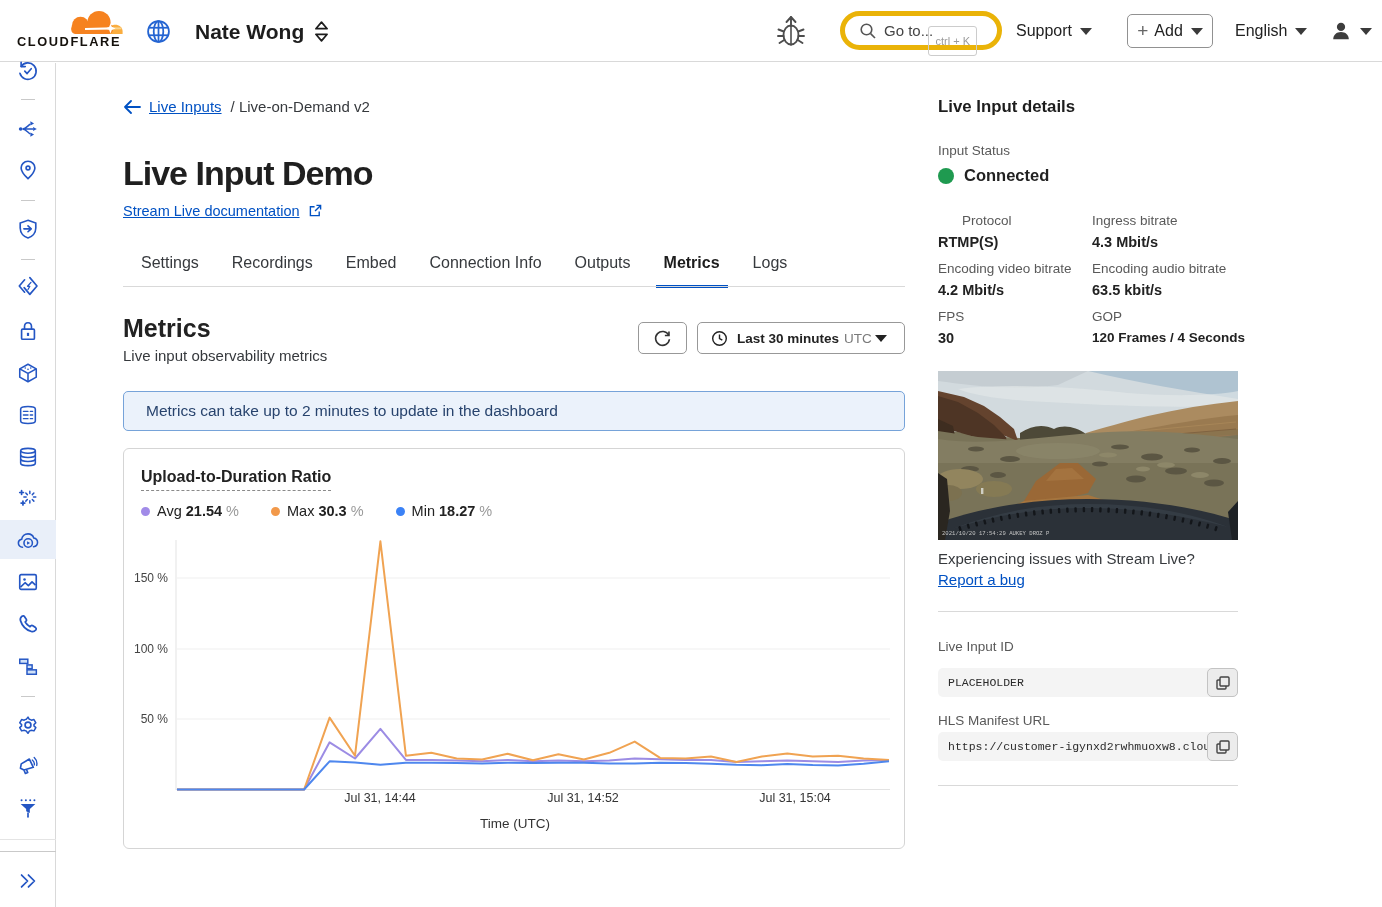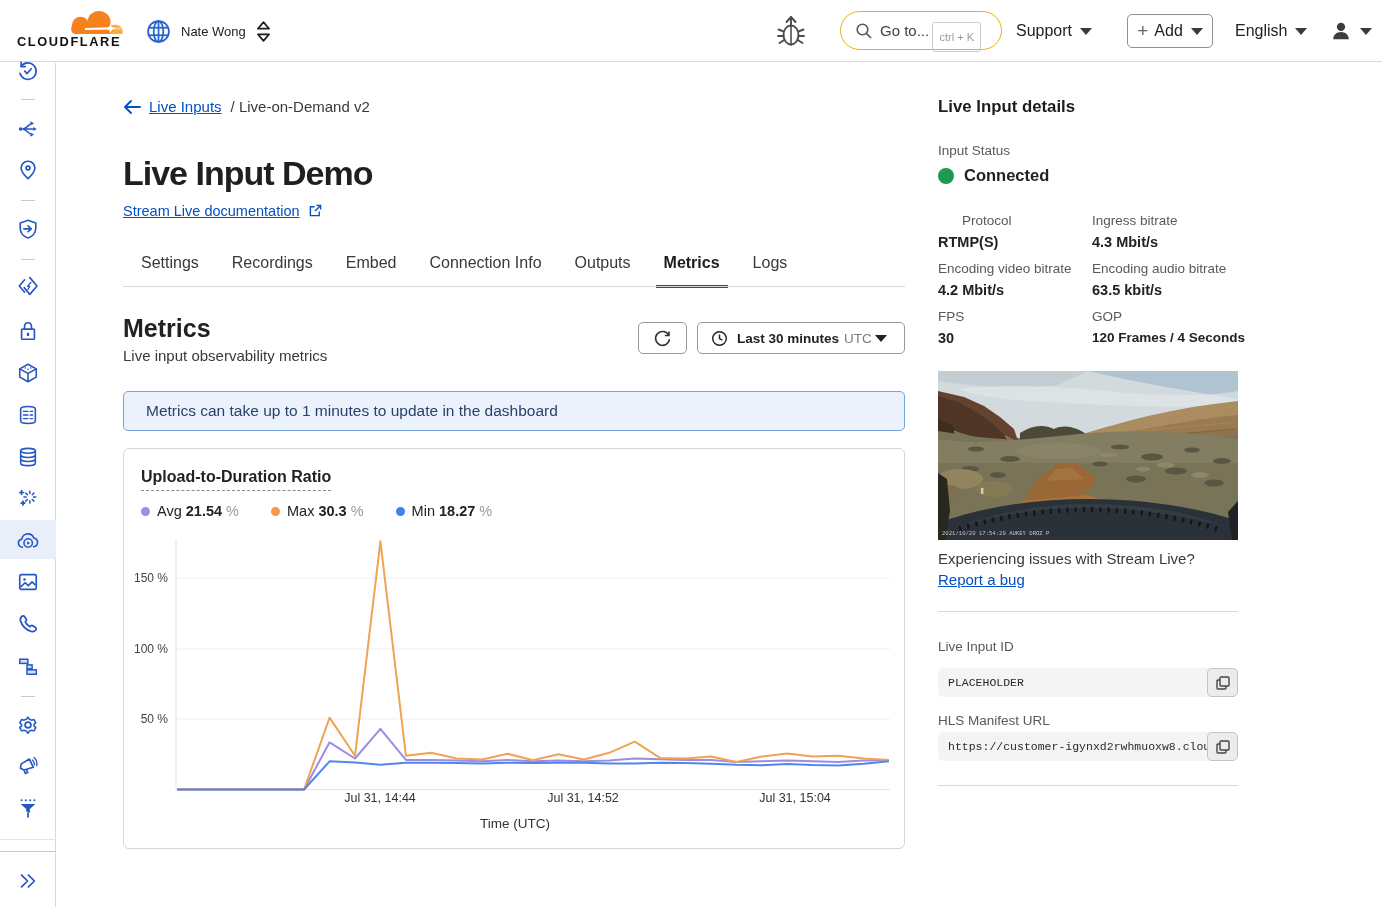--- a/index.html
+++ b/index.html
@@ -2,23 +2,23 @@
 <html><head>
 <meta charset="utf-8">
 <style>
 * { margin:0; padding:0; box-sizing:border-box; }
 html,body { width:1382px; height:907px; background:#fff; font-family:"Liberation Sans", sans-serif; overflow:hidden; }
 a { text-decoration:underline; color:#0051c3; }
 
 #topbar { position:absolute; left:0; top:0; width:1382px; height:62px; background:#fff; border-bottom:1px solid #d9d9d9; }
 #logo { position:absolute; left:17px; top:8px; }
 #acct { position:absolute; left:146px; top:19px; display:flex; align-items:center; }
-#acct .name { font-size:13px; font-weight:normal; color:#1d1d1d; margin-left:10px; }
+#acct .name { font-size:21px; font-weight:bold; color:#1d1d1d; margin-left:24px; }
 #bugicon { position:absolute; left:775px; top:14px; }
-#searchpill { position:absolute; left:840px; top:11px; width:162px; height:39px; border:1px solid #eab308; border-radius:20px; display:flex; align-items:center; }
+#searchpill { position:absolute; left:840px; top:11px; width:162px; height:39px; border:5px solid #eab308; border-radius:20px; display:flex; align-items:center; }
 #searchpill .goto { color:#444; font-size:15px; margin-left:7px; }
 #searchpill .kbd { position:absolute; right:20px; top:10px; border:1px solid #ccc; border-radius:3px; color:#9a9a9a; font-size:11px; padding:8px 6px; }
 .navdd { position:absolute; top:0; height:62px; display:flex; align-items:center; font-size:16px; color:#222; }
 .caret { width:0; height:0; border-left:6px solid transparent; border-right:6px solid transparent; border-top:7px solid #3a3a3a; margin-left:8px; display:inline-block; }
 #addbtn { position:absolute; left:1127px; top:14px; width:86px; height:34px; border:1px solid #919191; border-radius:5px; display:flex; align-items:center; justify-content:center; font-size:16px; color:#222; }
 
 #sidebar { position:absolute; left:0; top:63px; width:56px; height:844px; background:#fff; border-right:1px solid #d9d9d9; }
 .sicon { position:absolute; left:28px; transform:translate(-50%,-50%); width:22px; height:22px; }
 .sdiv { position:absolute; left:21px; width:14px; border-top:1px solid #c9c9c9; }
 #sactive { position:absolute; left:0; top:457px; width:56px; height:39px; background:#e9eff9; }
@@ -233,21 +233,21 @@
   </div>
   <div id="rangebtn">
     <svg width="17" height="17" viewBox="0 0 18 18" fill="none" stroke="#222" stroke-width="1.5" style="margin-right:9px">
       <circle cx="9" cy="9" r="7.2"></circle>
       <path d="M9 4.8 L9 9 L12 10.8"></path>
     </svg>
     <b style="font-size:13.5px">Last 30 minutes</b>
       <span style="color:#7a7a7a;margin-left:5px;font-size:13.5px">UTC</span>
     <span class="caret" style="position:absolute;right:17px;border-top-color:#222"></span>
   </div>
-  <div id="banner">Metrics can take up to 1 minutes to update in the dashboard</div>
+  <div id="banner">Metrics can take up to 2 minutes to update in the dashboard</div>
   <div id="card">
     <div style="position:absolute;left:17px;top:19px;font-size:16px;font-weight:bold;color:#222;border-bottom:1.5px dashed #8a8a8a;padding-bottom:4px;">Upload-to-Duration Ratio</div>
     <div style="position:absolute;left:17px;top:54px;font-size:14.5px;color:#222;display:flex;align-items:center;">
       <span style="width:9px;height:9px;border-radius:50%;background:#a18be8;margin-right:7px"></span>Avg&nbsp;<b>21.54</b>&nbsp;<span style="color:#9a9a9a">%</span>
       <span style="width:9px;height:9px;border-radius:50%;background:#f2994a;margin:0 7px 0 32px"></span>Max&nbsp;<b>30.3</b>&nbsp;<span style="color:#9a9a9a">%</span>
       <span style="width:9px;height:9px;border-radius:50%;background:#3b82f6;margin:0 7px 0 32px"></span>Min&nbsp;<b>18.27</b>&nbsp;<span style="color:#9a9a9a">%</span>
     </div>
     <svg style="position:absolute;left:0;top:0" width="780" height="399" viewBox="0 0 780 399">
       <line x1="52" y1="91" x2="52" y2="341" stroke="#e3e3e3" stroke-width="1"></line>
       <line x1="52" y1="340.5" x2="766" y2="340.5" stroke="#e3e3e3" stroke-width="1"></line>

